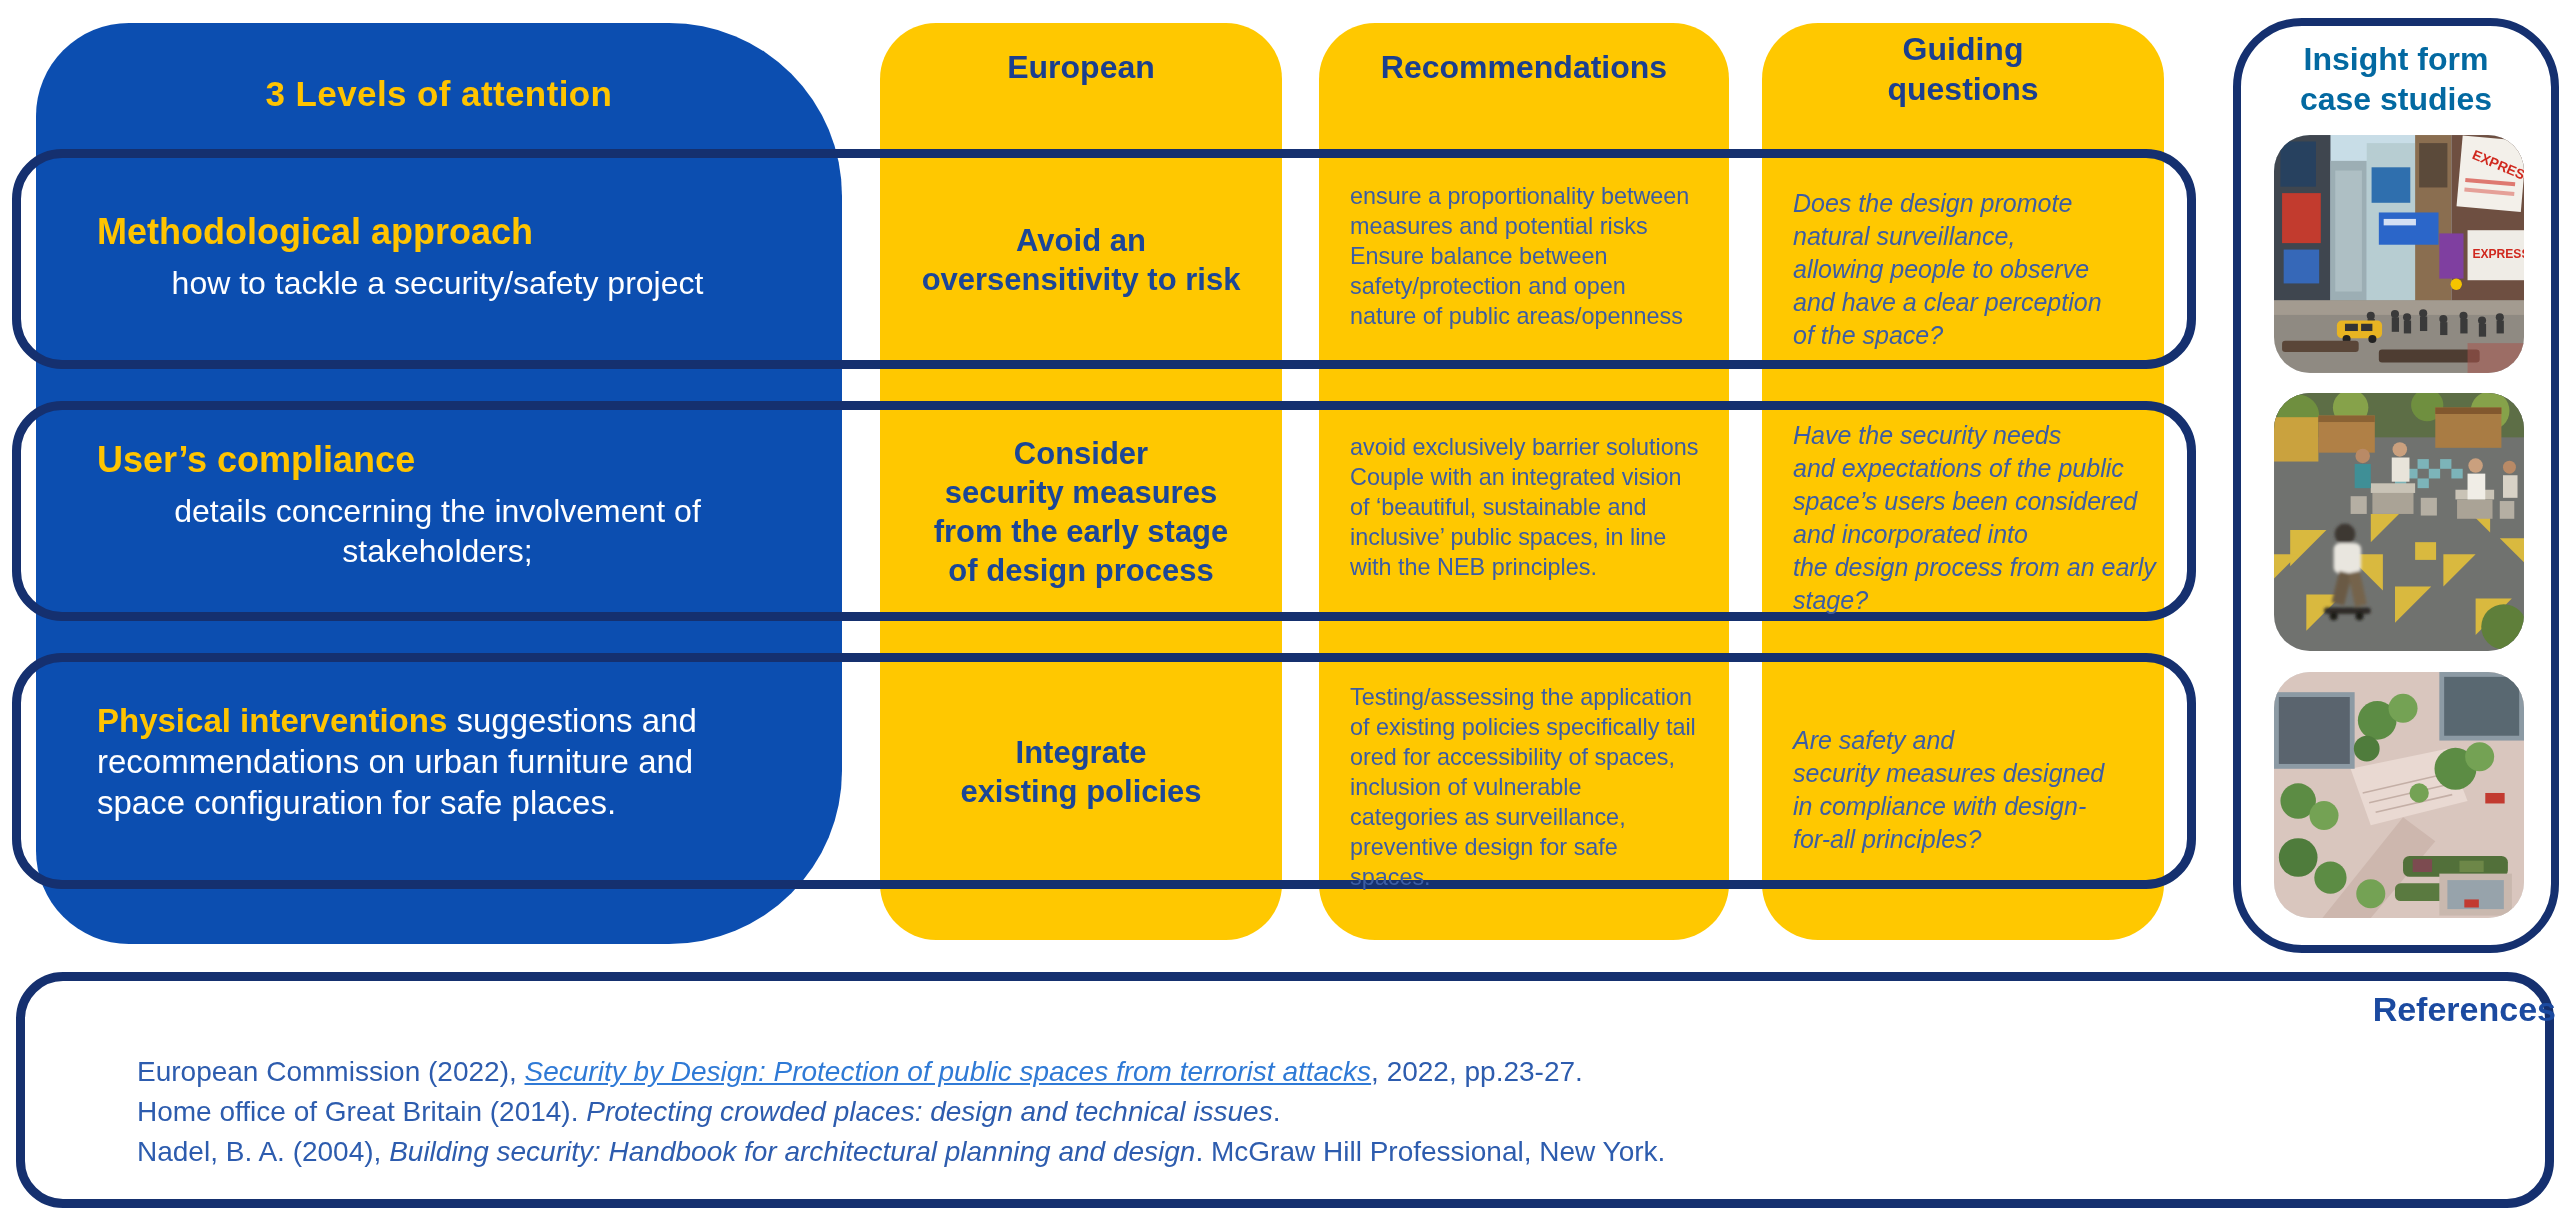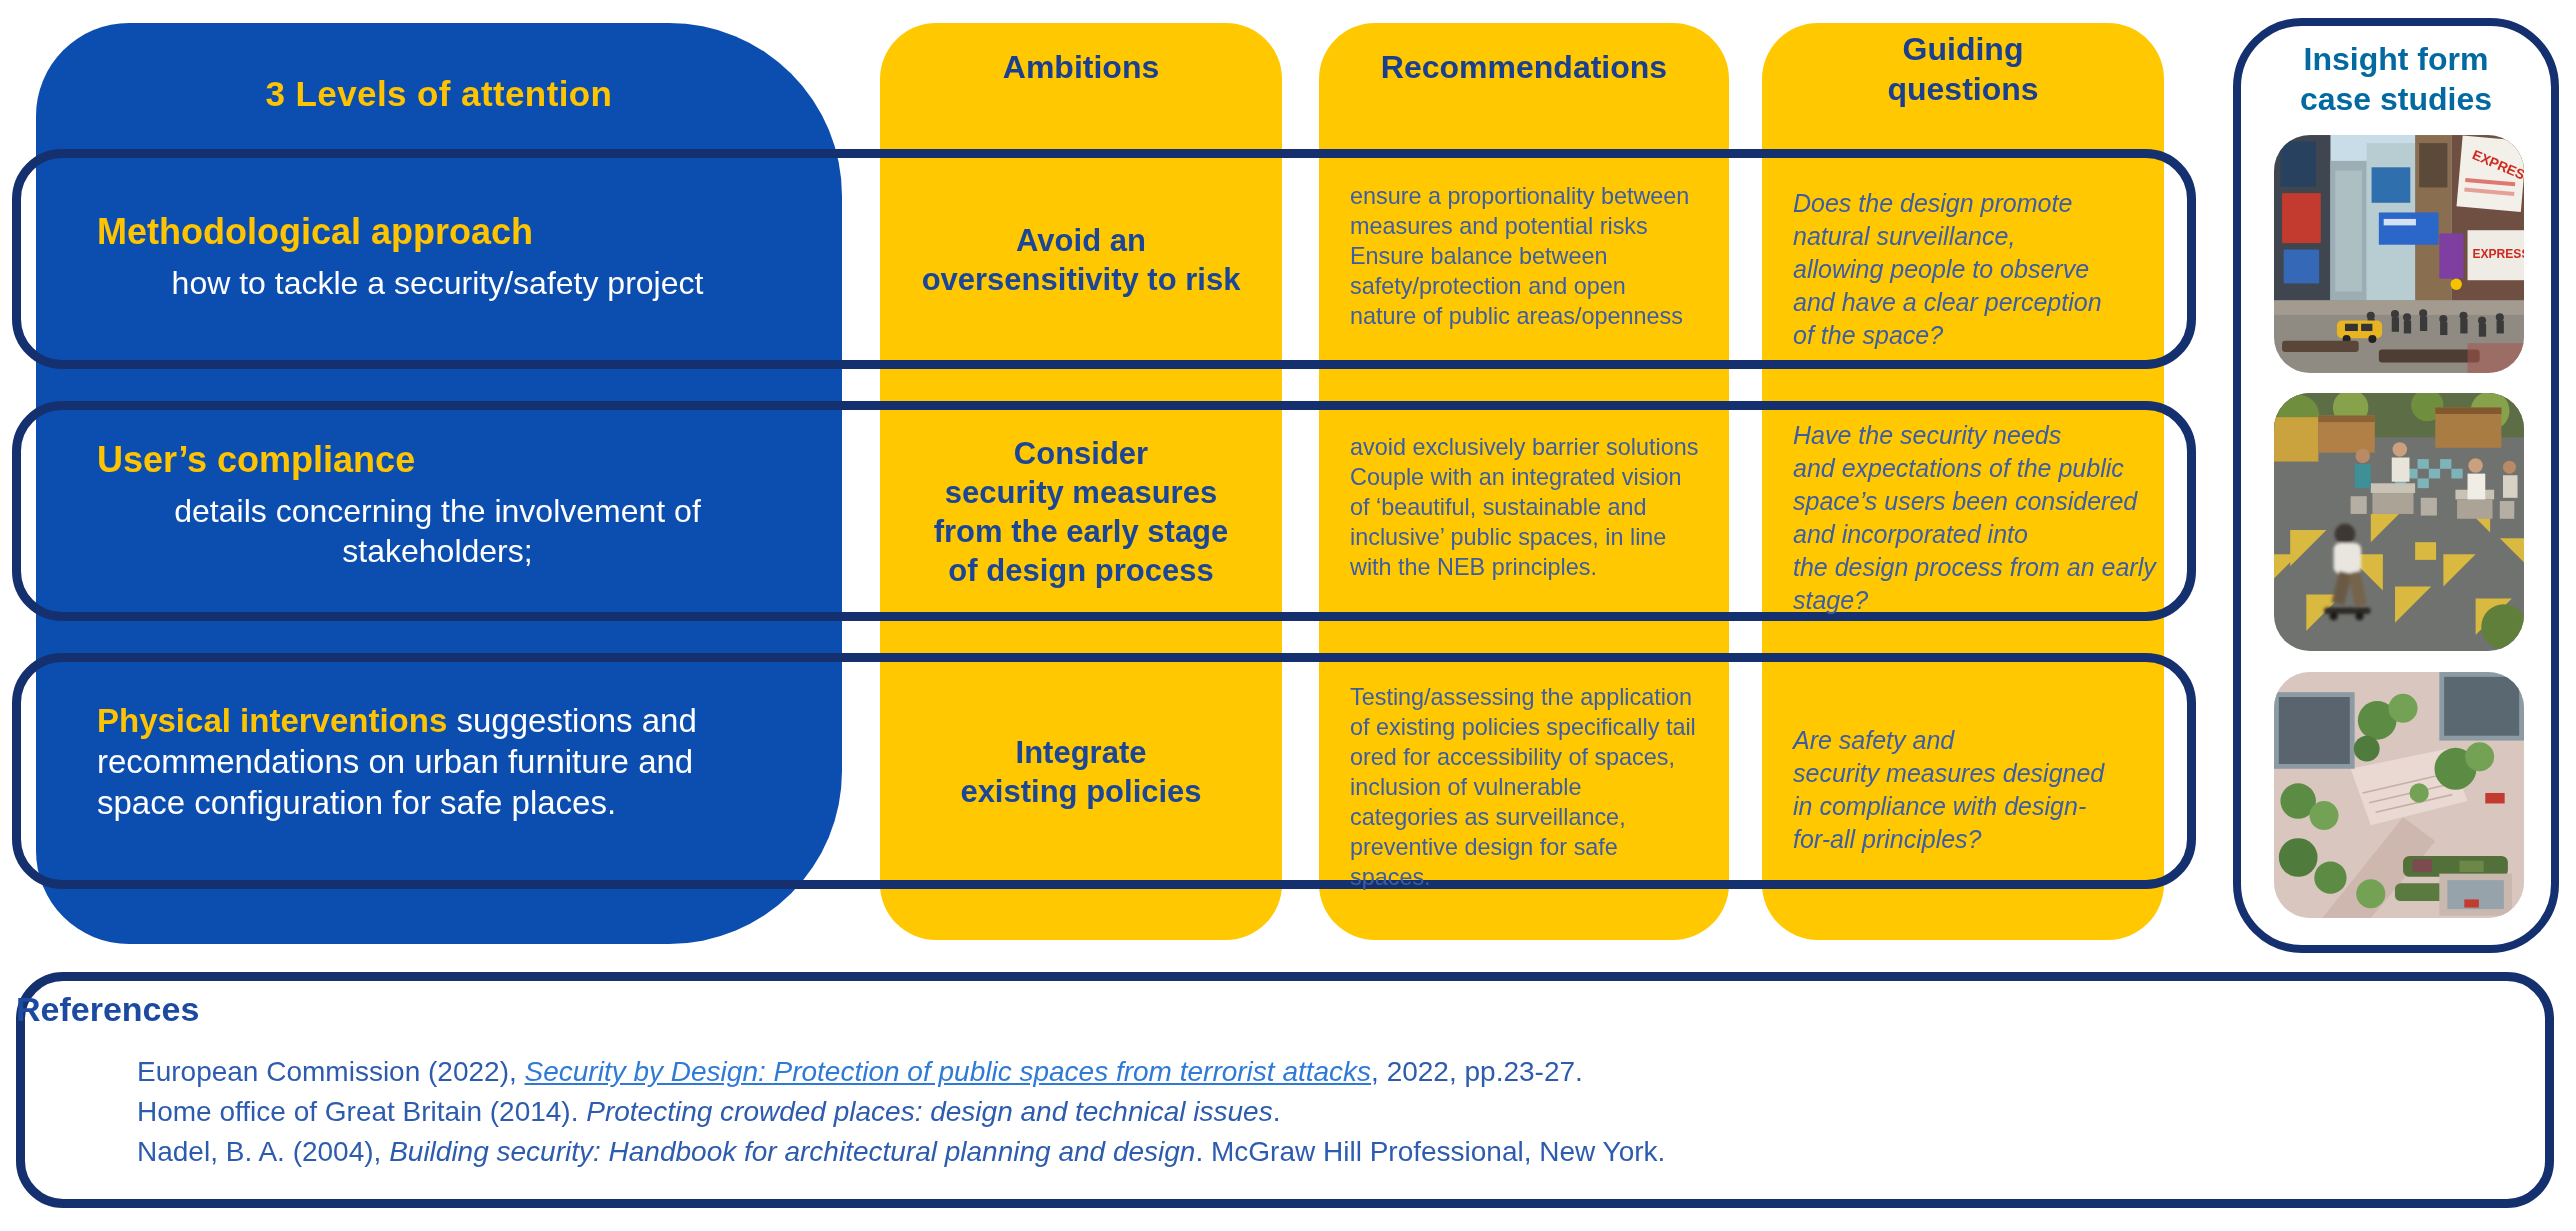--- a/index.html
+++ b/index.html
@@ -66,40 +66,40 @@
 
   
   .photo{left:2274px;width:250px;border-radius:36px;overflow:hidden;background:#ddd;}
   #photo1{top:135px;height:238px;}
   #photo2{top:393px;height:258px;}
   #photo3{top:672px;height:246px;}
   .photo svg{display:block;width:100%;height:100%;}
 
   
   .ref-box{left:16px;top:972px;width:2520px;height:218px;border:9.7px solid #15306f;border-radius:47px;background:#fff;}
-  .ref-title{left:16px;top:990px;width:2540px;text-align:left;font-size:34px;font-weight:bold;color:#1b4aa0;}
+  .ref-title{left:16px;top:990px;width:2540px;text-align:right;font-size:34px;font-weight:bold;color:#1b4aa0;}
   .ref-list{left:137px;top:1052px;width:2338px;font-size:28px;line-height:40px;color:#2d5cae;}
   .ref-link{color:#2f7ad6;font-style:italic;text-decoration:underline;}
   .ref-italic{font-style:italic;}
 </style>
 </head>
 <body>
 
 <div class="abs blue-panel"></div>
 <div class="abs ycol" id="col-ambitions"></div>
 <div class="abs ycol" id="col-recommendations"></div>
 <div class="abs ycol" id="col-guiding"></div>
 <div class="abs case-panel"></div>
 
 <div class="abs row-outline" id="row-outline-1"></div>
 <div class="abs row-outline" id="row-outline-2"></div>
 <div class="abs row-outline" id="row-outline-3"></div>
 
 <div class="abs levels-title">3 Levels of attention</div>
-<div class="abs col-head" id="amb-head">Ambitions</div>
+<div class="abs col-head" id="amb-head">European</div>
 <div class="abs col-head" id="rec-head">Recommendations</div>
 <div class="abs col-head" id="gui-head">Guiding
 questions</div>
 <div class="abs case-title">Insight form
 case studies</div>
 
 <div class="abs brow" id="brow1">
   <span class="btitle">Methodological approach</span>
   <span class="bdesc">how to tackle a security/safety project</span>
 </div>

